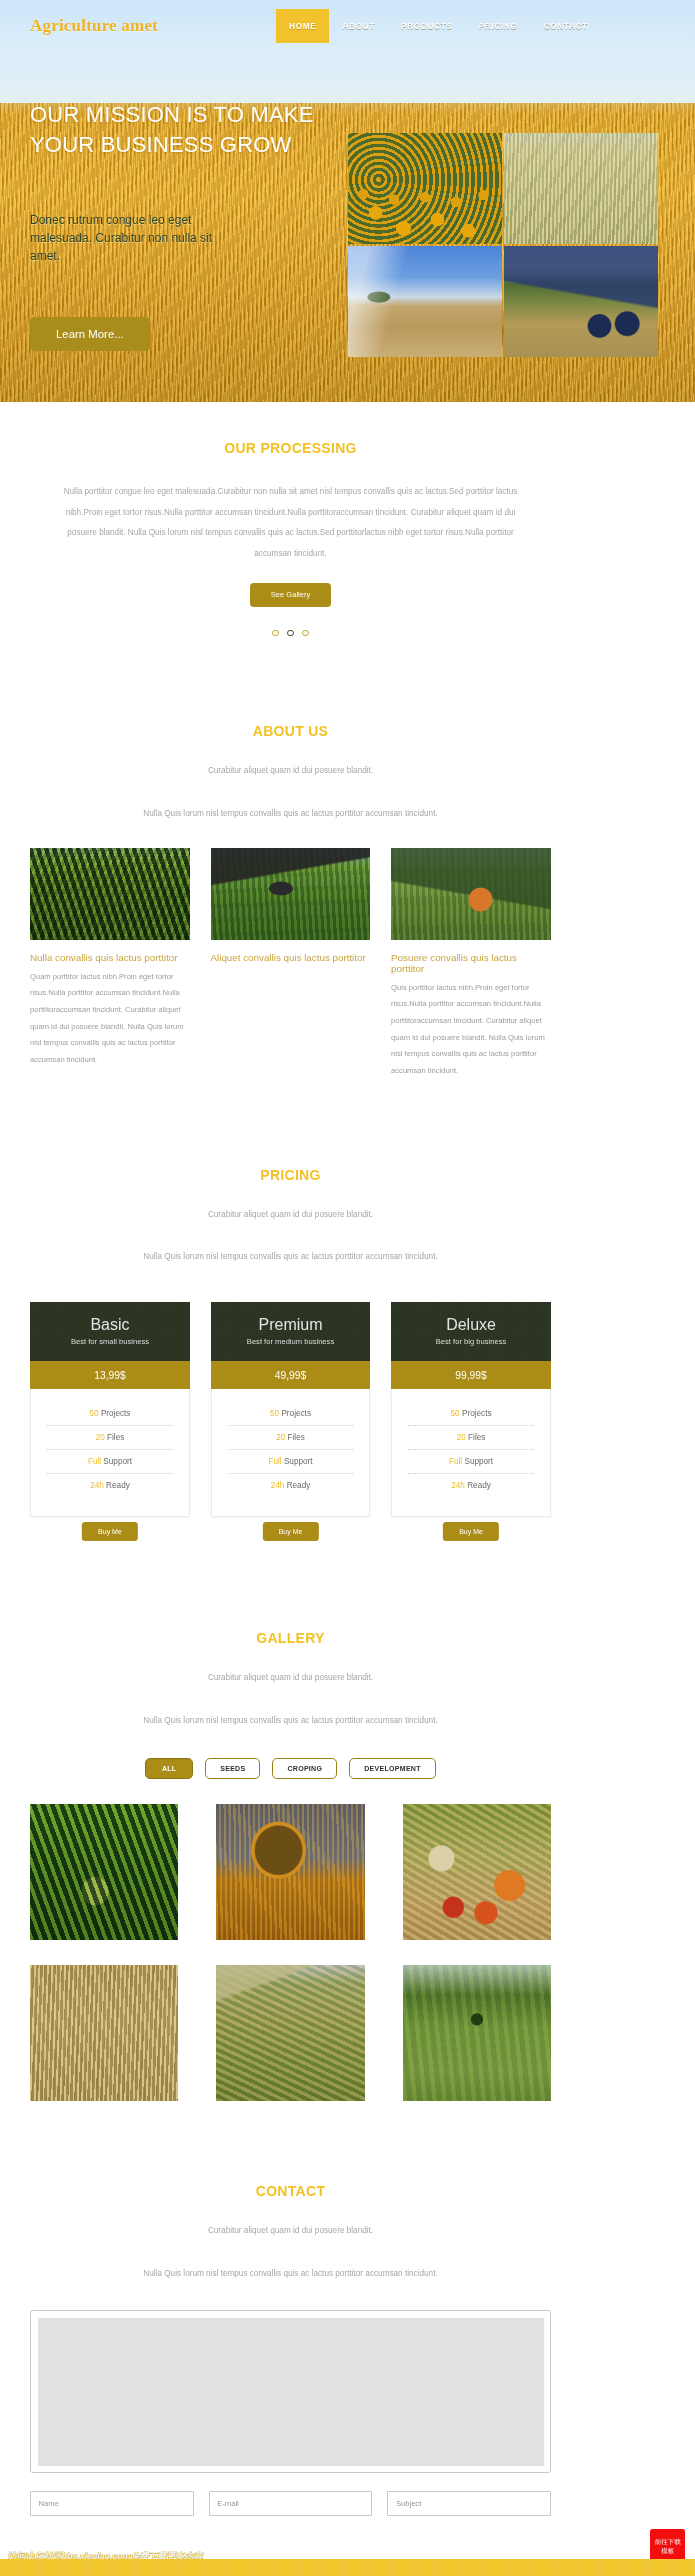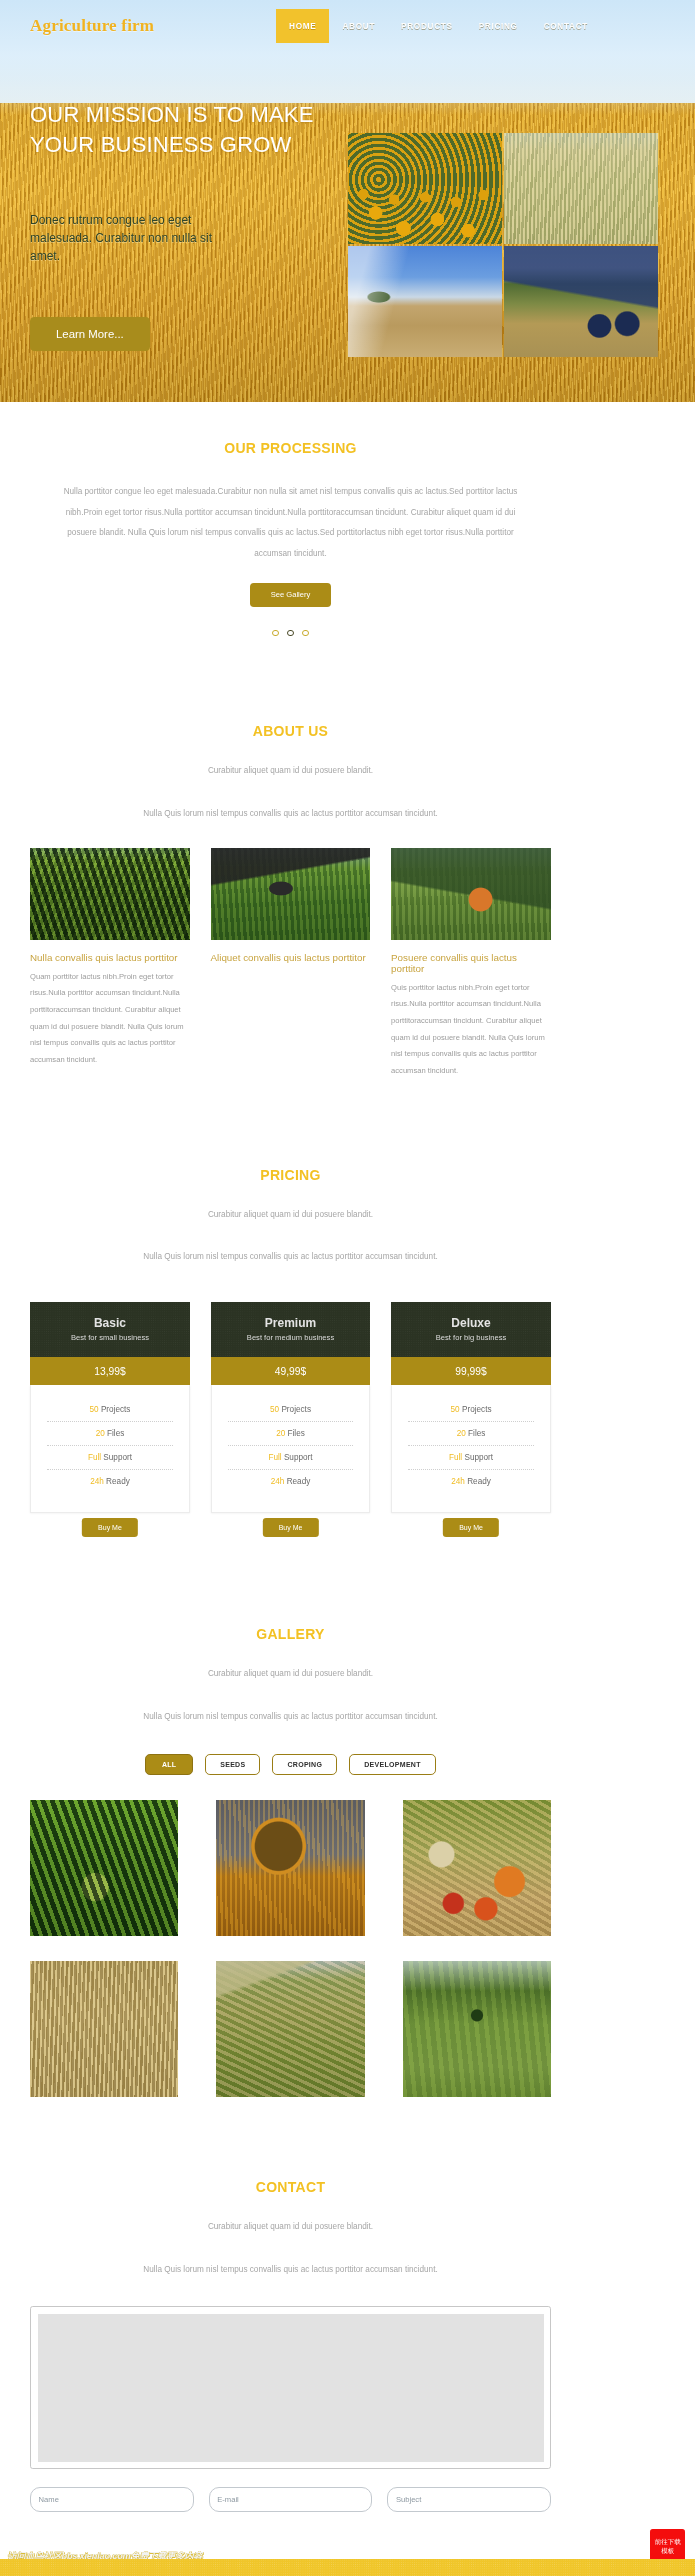--- a/index.html
+++ b/index.html
@@ -269,21 +269,21 @@
   #pricing .sec-lead { margin-top: 22px; }
   .plans { display: flex; gap: 20.6px; margin-top: 34px; }
   .plan { flex: 1; position: relative; padding-bottom: 31.5px; }
   .plan-head {
     background: #2b3323;
     background-image: radial-gradient(rgba(255,255,255,.05) 0.5px, transparent 0.5px);
     background-size: 2.2px 2.2px;
     padding: 14px 5.4px 15px;
     color: #e8e8e8;
   }
-  .plan-name { font-size: 12px; font-weight: 700; color: #e4e4e4; }
+  .plan-name { font-size: 16px; font-weight: 400; color: #e4e4e4; }
   .plan-tag { font-size: 7.6px; margin-top: 3.3px; color: #dcdcdc; font-weight: 400; }
   .plan-price {
     background: #ab8c16;
     color: #fff;
     font-size: 10.3px;
     padding: 8.7px 0;
   }
   .plan-body {
     background: #fff;
     border: 0.5px solid #ececec;
@@ -389,21 +389,21 @@
     border: 0.5px solid #c7c7c7;
     border-radius: 2.7px;
     padding: 6.5px;
     background: #fff;
   }
   .map-inner { width: 100%; height: 100%; background: #e2e2e2; }
   .form-row { display: flex; gap: 15px; margin-top: 17.4px; }
   .inp {
     flex: 1;
     border: 0.5px solid #c3c9cf;
-    border-radius: 10px;
+    border-radius: 1px;
     padding: 7px 7.6px;
     font-size: 7.6px;
     color: #6d7880;
     font-family: inherit;
     background: #fff;
   }
   .inp::placeholder { color: #8e99a2; font-weight: 300; }
   .ta {
     width: 100%;
     margin-top: 14px;
@@ -456,21 +456,21 @@
   }
 </style>
 </head>
 <body>
 
 <div class="hero">
   <div class="hero-wheat"></div>
   <div class="hero-sky-fade"></div>
 
   <div class="topbar">
-    <div class="brand">Agriculture firm</div>
+    <div class="brand">Agriculture amet</div>
     <nav class="nav">
       <a href="#" class="active">HOME</a>
       <a href="#">ABOUT</a>
       <a href="#">PRODUCTS</a>
       <a href="#">PRICING</a>
       <a href="#">CONTACT</a>
     </nav>
   </div>
 
   <div class="hero-inner">

